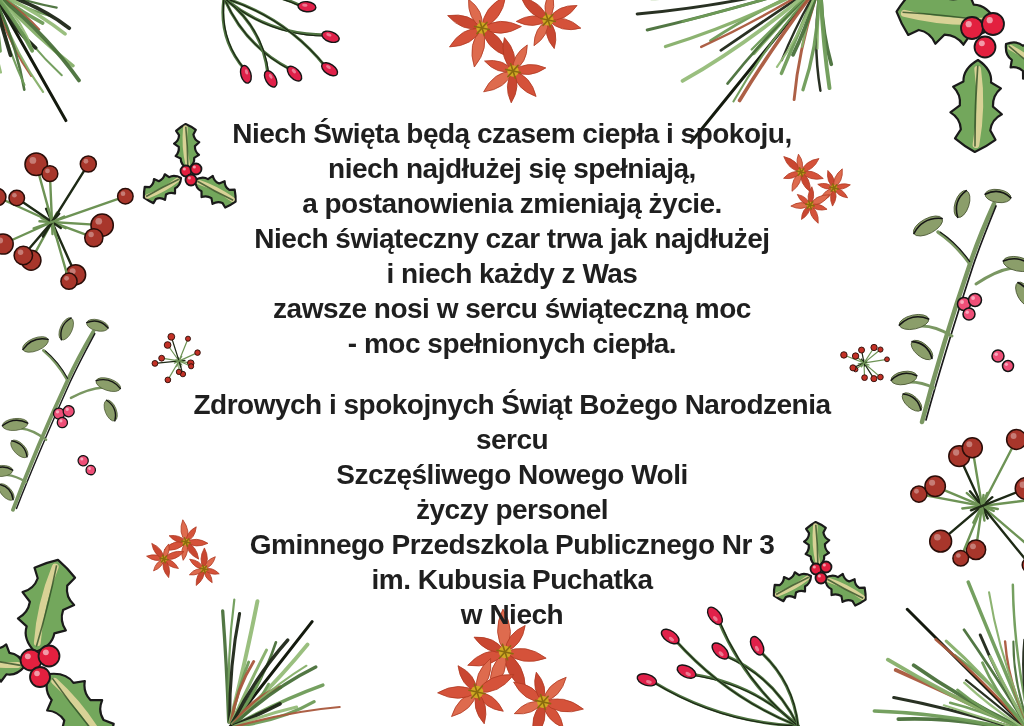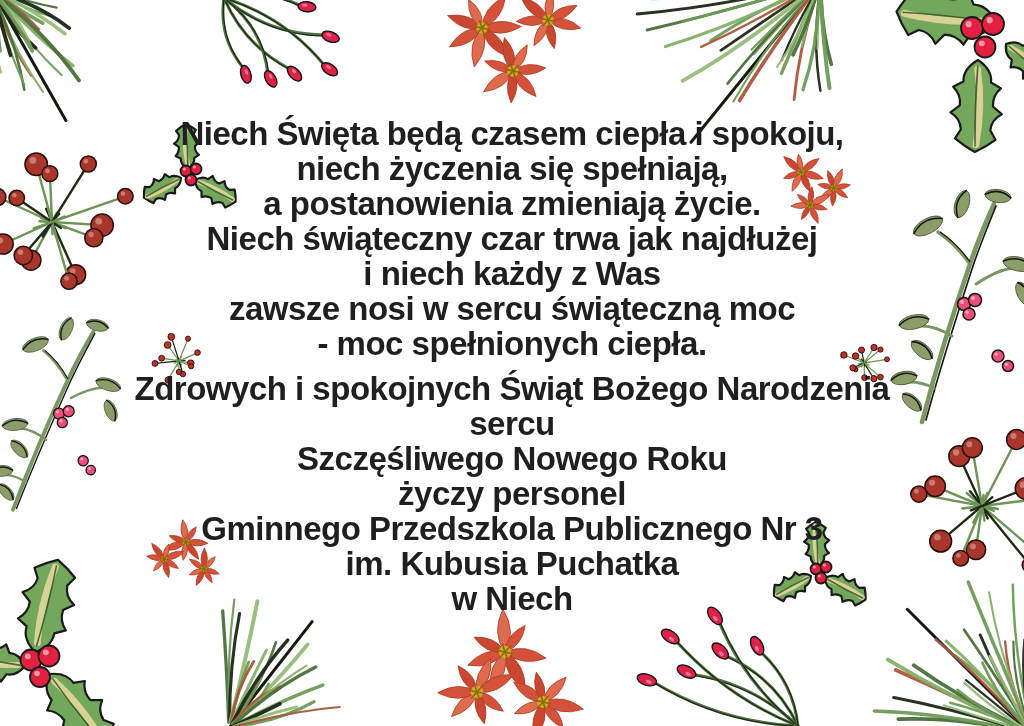--- a/index.html
+++ b/index.html
@@ -6,22 +6,22 @@
   html,body { width:1024px; height:726px; }
   body {
     position:relative; overflow:hidden; background:#ffffff;
     font-family:"Liberation Sans","DejaVu Sans",sans-serif;
   }
   .deco { position:absolute; overflow:visible; z-index:1; }
   .text-wrap {
     position:absolute; left:0; right:0; top:116px; z-index:2;
     text-align:center; font-weight:bold; color:#1f1f1f; letter-spacing:-0.5px;
   }
-  .text-wrap p { font-size:33px; line-height:35px; white-space:nowrap; }
-  .sig { margin-top:10px; }
+  .text-wrap p { font-size:28px; line-height:35px; white-space:nowrap; }
+  .sig { margin-top:26px; }
 </style>
 </head>
 <body>
 
 <svg id="pine-tl" class="deco" style="left:-10px;top:-12px" width="190" height="160">
     <path d="M2 2 L75.86353401552006 132.55335439098496" stroke="#141a0e" stroke-width="3" stroke-linecap="round" fill="none"></path>
     <path d="M7.789198082055254 3.5764471341366875 Q36.94419206778302 13.93524652795837 66.65017805930052 19.604785063223915" stroke="#49703a" stroke-width="2.2" stroke-linecap="round" fill="none" opacity="0.95"></path>
     <path d="M7.489910055270337 4.4209270094411455 Q33.06051417775444 20.608731572038433 61.77064986993496 28.357513909187357" stroke="#6e9b57" stroke-width="2.4" stroke-linecap="round" fill="none" opacity="0.95"></path>
     <path d="M7.3789547923955805 4.658353878129211 Q47.95811778292443 16.025513221831062 79.28618495289471 40.19590188521324" stroke="#1d2617" stroke-width="3.7" stroke-linecap="round" fill="none" opacity="0.95"></path>
     <path d="M7.141035424035926 5.093502023404502 Q44.714612209503166 21.981987294264314 75.06804418450258 45.96704630241987" stroke="#95bc78" stroke-width="3.5" stroke-linecap="round" fill="none" opacity="0.95"></path>
@@ -679,29 +679,29 @@
     <path d="M184.36583943621886 164.22682762670448 Q163.31270276660536 122.03444068791133 160.08550420157786 78.44911171692476" stroke="#a9573c" stroke-width="2.4" stroke-linecap="round" fill="none" opacity="0.95"></path>
     <path d="M184.28568592488128 164.25011937064343 Q154.5503915805936 95.17343770132759 144.08083832724063 29.40139021236689" stroke="#86af69" stroke-width="2.1" stroke-linecap="round" fill="none" opacity="0.95"></path>
     <path d="M184.86531714053731 164.10826894635866 Q168.23313580094873 121.28703051253105 168.39731687085924 78.59976957043459" stroke="#49703a" stroke-width="2.1" stroke-linecap="round" fill="none" opacity="0.95"></path>
     <path d="M185.2708253124931 164.04447279620862 Q168.82617400057293 89.28656115928945 167.83641321005834 21.649080667107683" stroke="#6e9b57" stroke-width="2.5" stroke-linecap="round" fill="none" opacity="0.95"></path>
     <path d="M185.5740354058136 164.0151395868826 Q175.21375909947668 119.20637544070941 179.36124908579396 76.72464781993098" stroke="#1d2617" stroke-width="2.2" stroke-linecap="round" fill="none" opacity="0.95"></path>
   </svg>
 
 <main class="text-wrap">
   <section class="msg">
     <p>Niech Święta będą czasem ciepła i spokoju,</p>
-    <p>niech życzenia się spełniają,</p>
+    <p>niech najdłużej się spełniają,</p>
     <p>a postanowienia zmieniają życie.</p>
     <p>Niech świąteczny czar trwa jak najdłużej</p>
     <p>i niech każdy z Was</p>
     <p>zawsze nosi w sercu świąteczną moc</p>
     <p>- moc spełnionych ciepła.</p>
   </section>
   <section class="sig">
     <p>Zdrowych i spokojnych Świąt Bożego Narodzenia</p>
     <p>sercu</p>
-    <p>Szczęśliwego Nowego Roku</p>
+    <p>Szczęśliwego Nowego Woli</p>
     <p>życzy personel</p>
     <p>Gminnego Przedszkola Publicznego Nr 3</p>
     <p>im. Kubusia Puchatka</p>
     <p>w Niech</p>
   </section>
 </main>
 
 </body></html>

